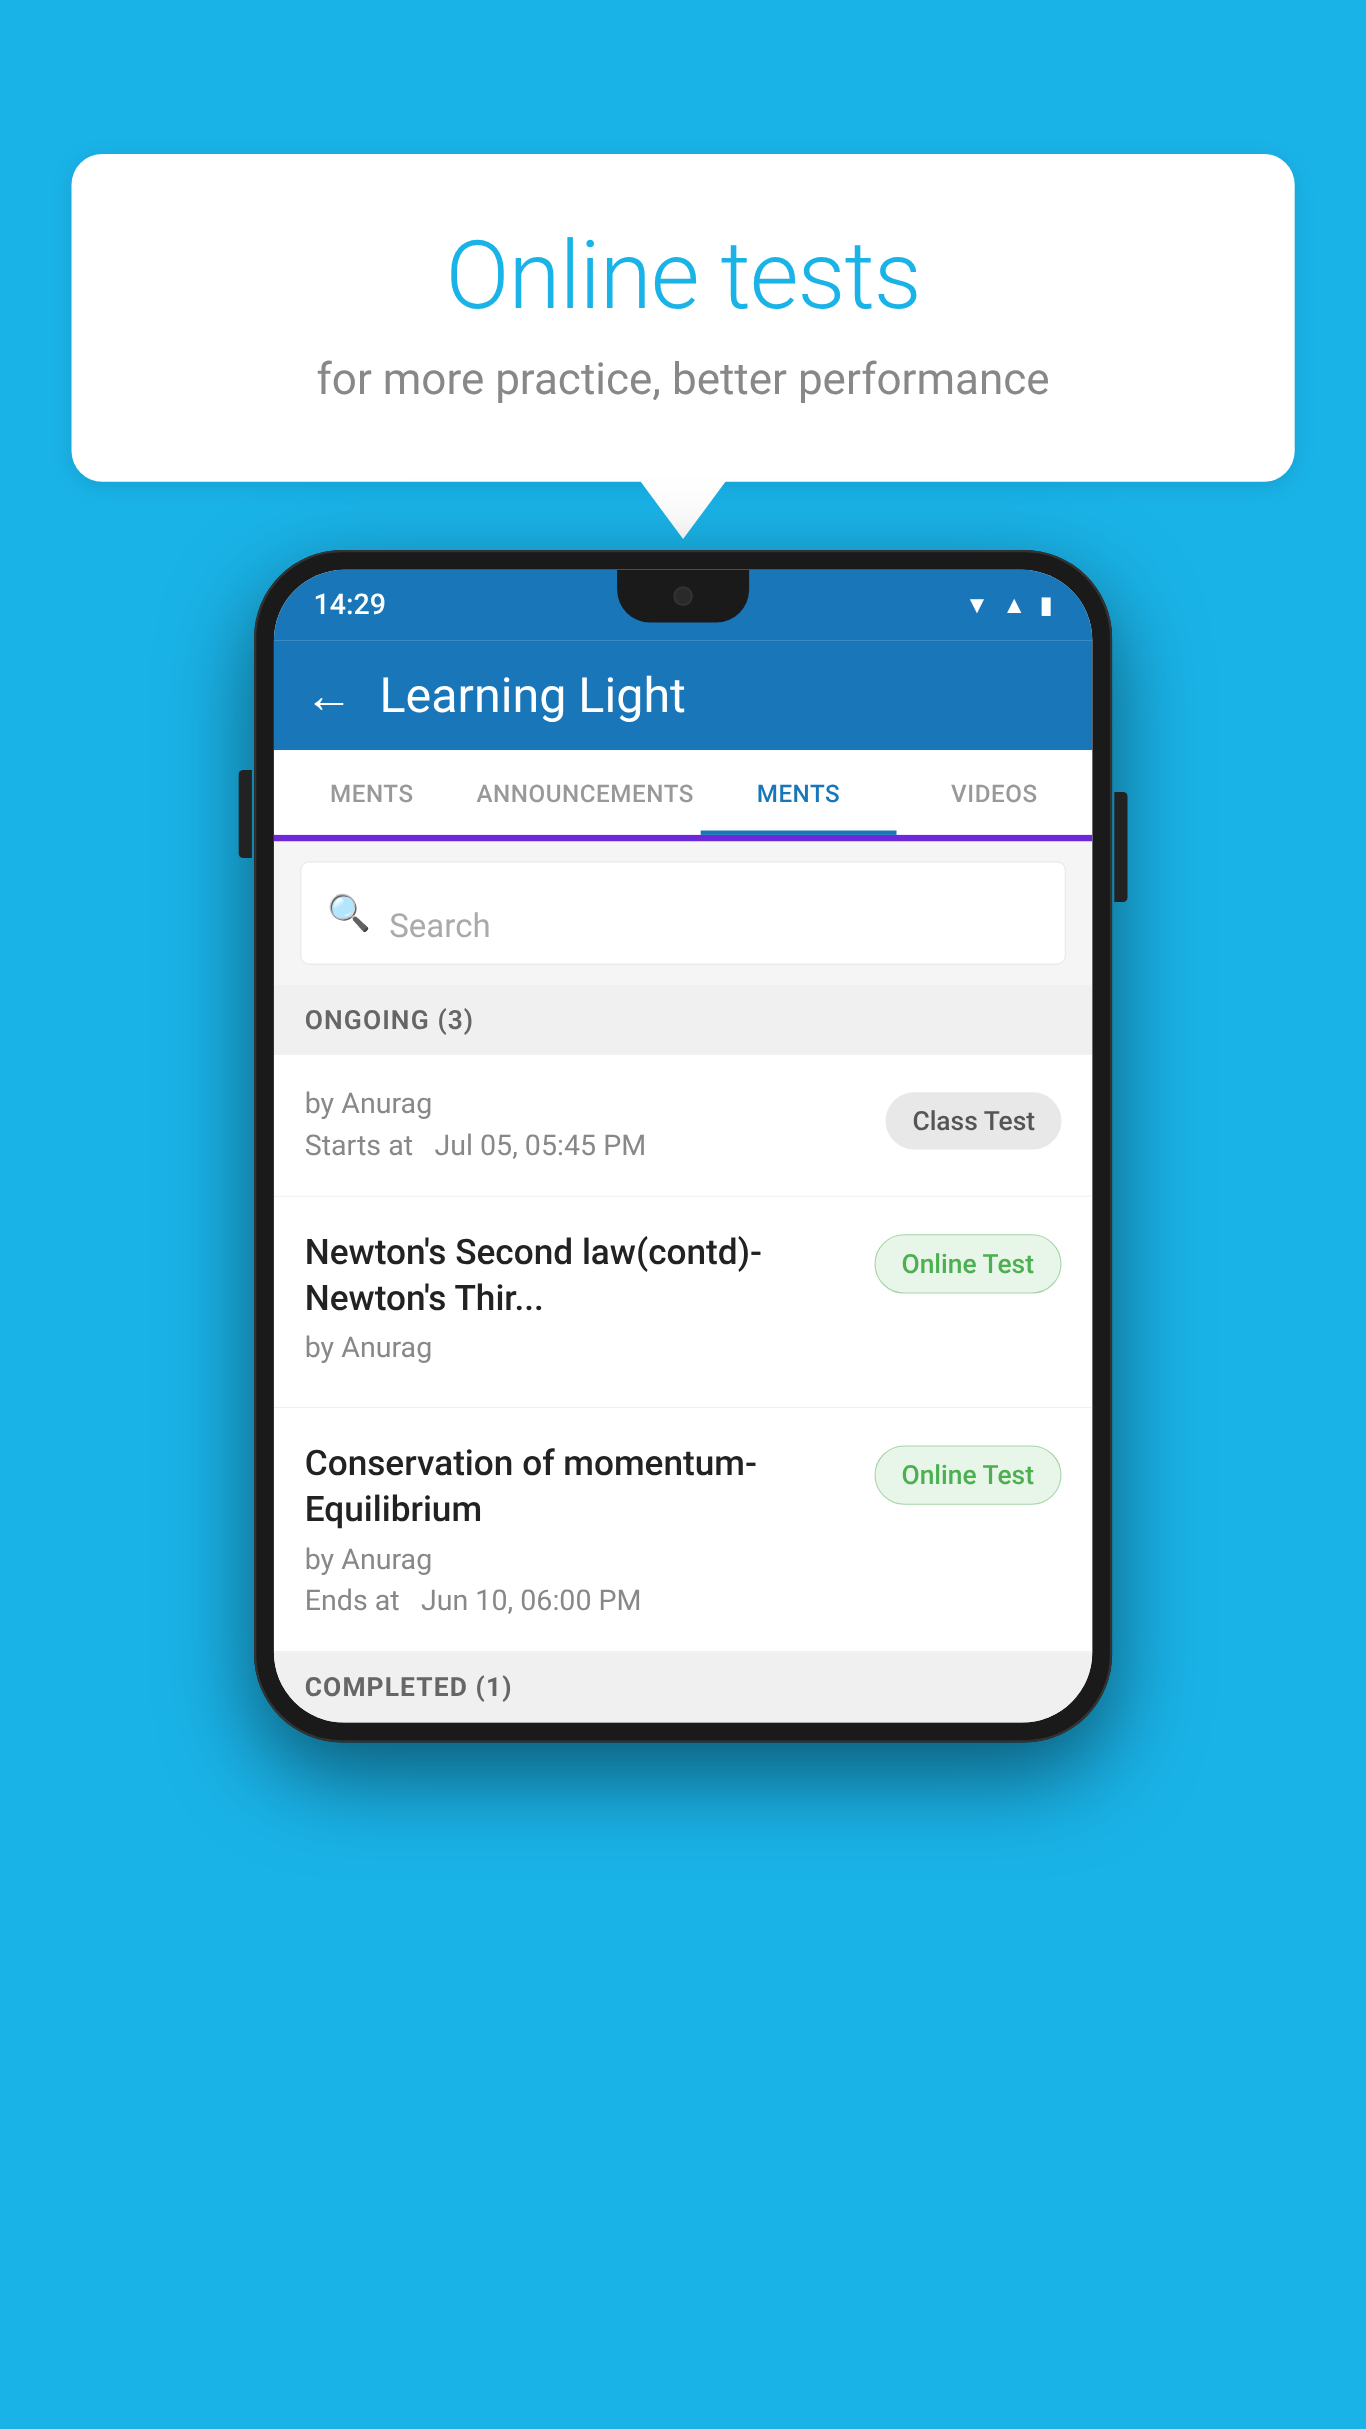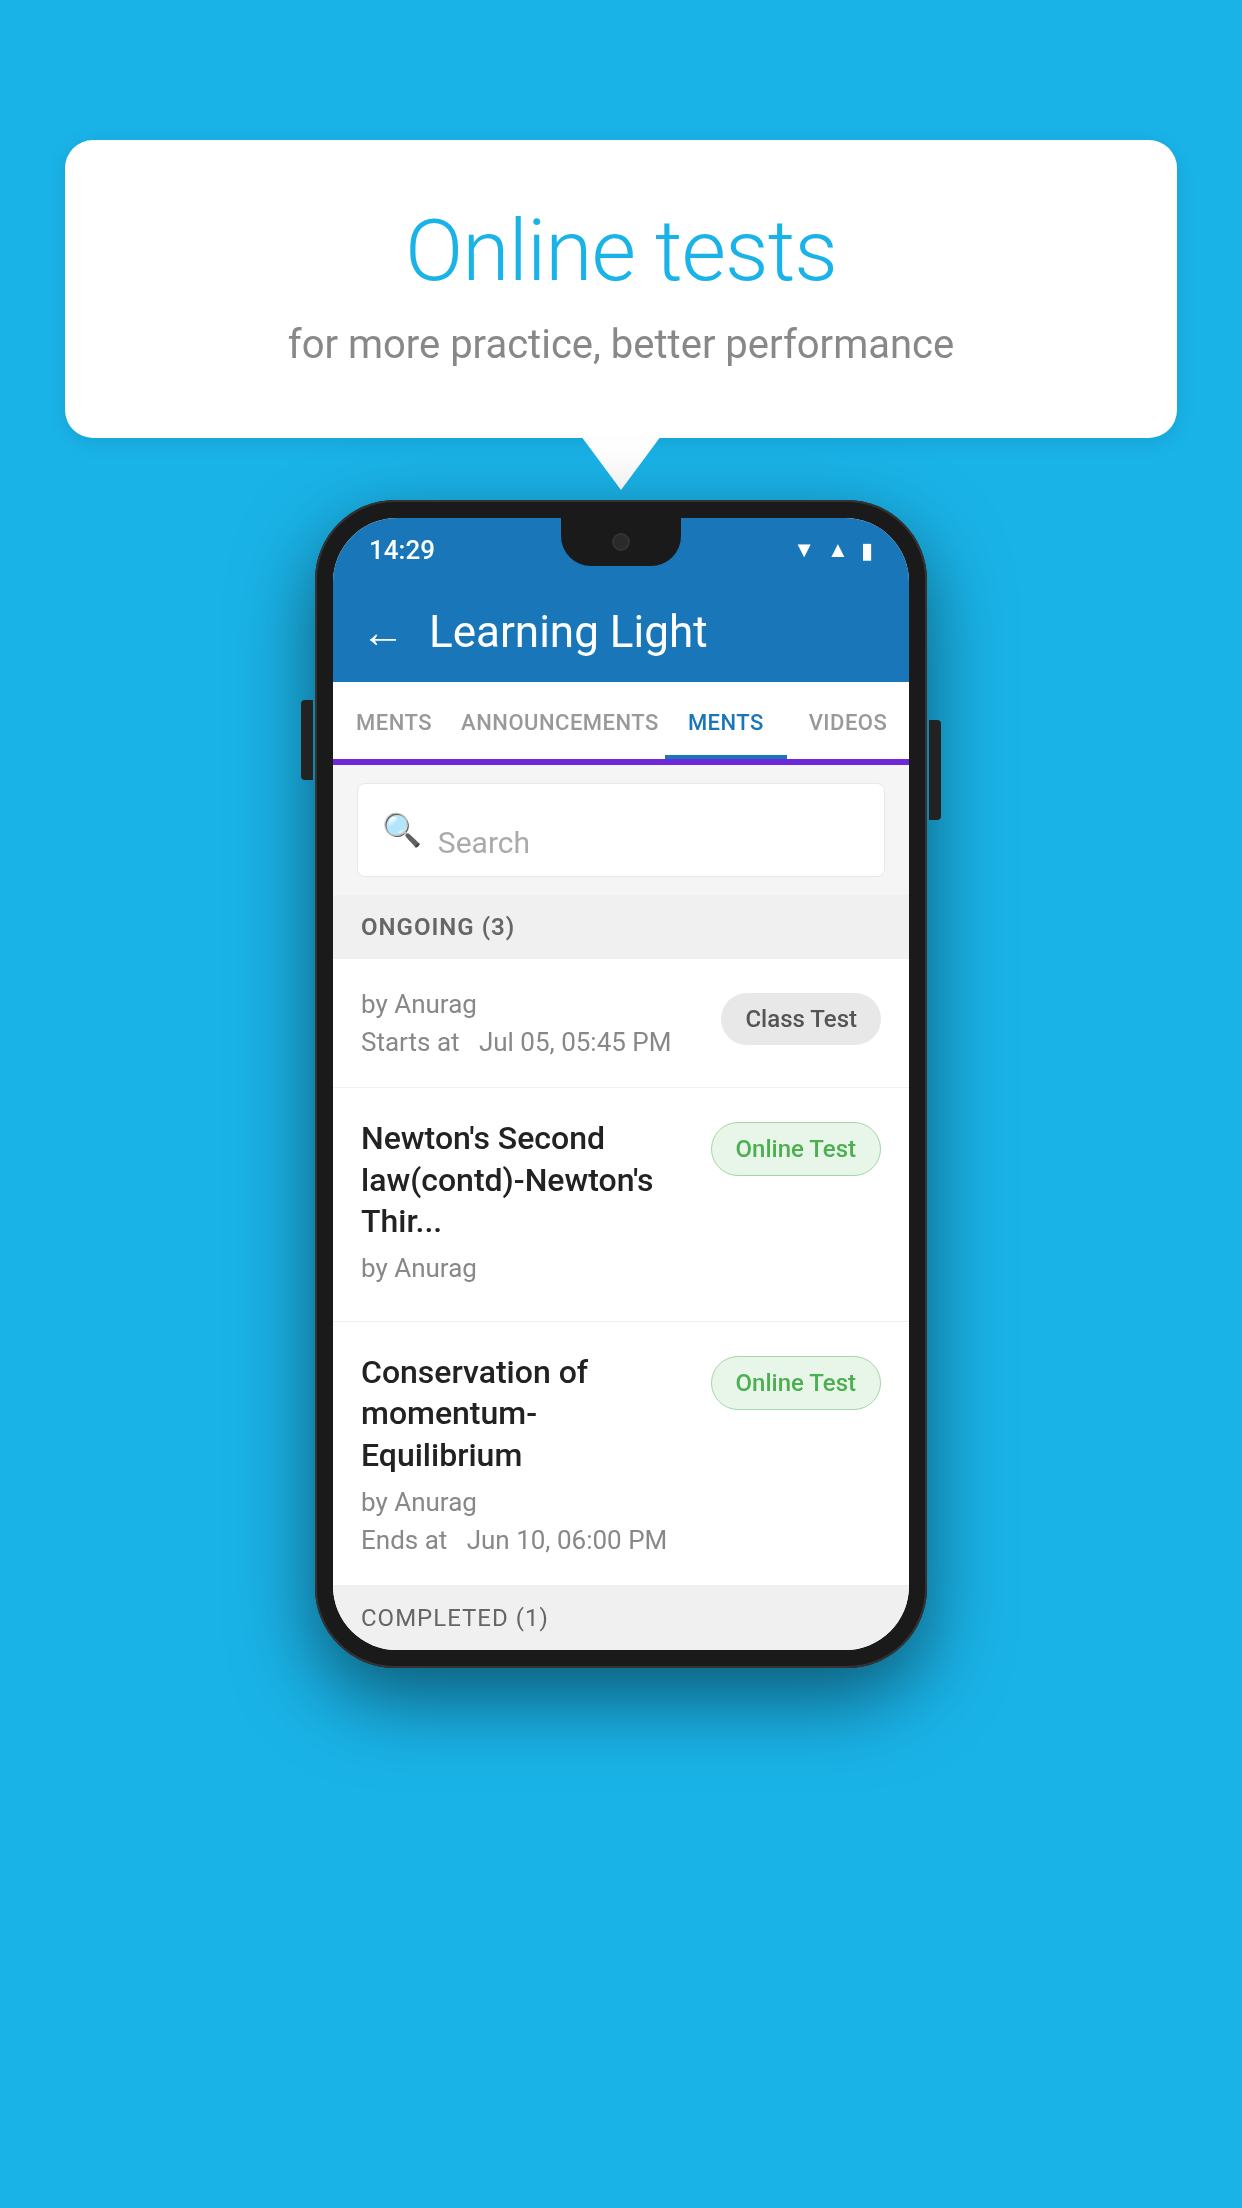--- a/index.html
+++ b/index.html
@@ -57,21 +57,21 @@
       font-size: 40px;
       font-weight: 400;
     }
 
     
     .phone-wrapper {
       position: absolute;
       top: 500px;
       left: 50%;
       transform: translateX(-50%);
-      width: 612px;
+      width: 780px;
     }
 
     .phone-outer {
       background: #1a1a1a;
       border-radius: 80px;
       padding: 18px;
       box-shadow: 0 30px 80px rgba(0,0,0,0.5), inset 0 0 0 2px #333;
       position: relative;
     }
 
@@ -306,21 +306,21 @@
       background: #e8f5e9;
       color: #4caf50;
       border: 1.5px solid #a5d6a7;
     }
 
     
     .completed-header {
       background: #f0f0f0;
       padding: 18px 28px;
       font-size: 24px;
-      font-weight: 400;
+      font-weight: 700;
       color: #666;
       letter-spacing: 1px;
     }
   </style>
 </head>
 <body>
 
 <div class="speech-bubble-container">
   <div class="speech-bubble">
     <div class="bubble-title">Online tests</div>

